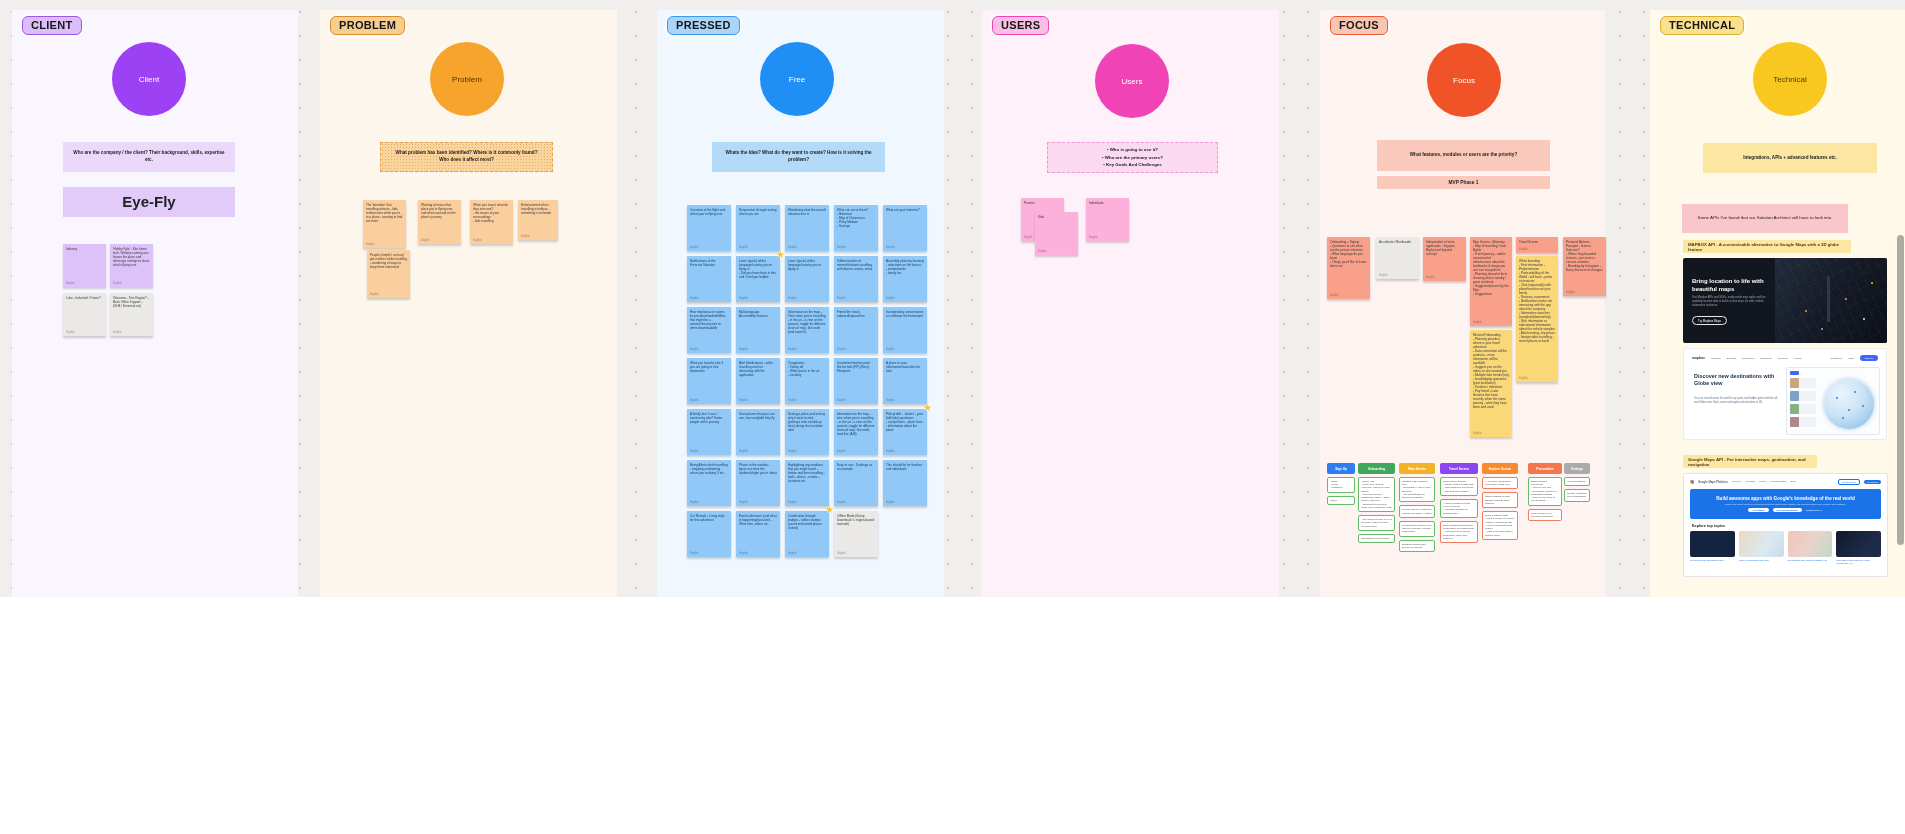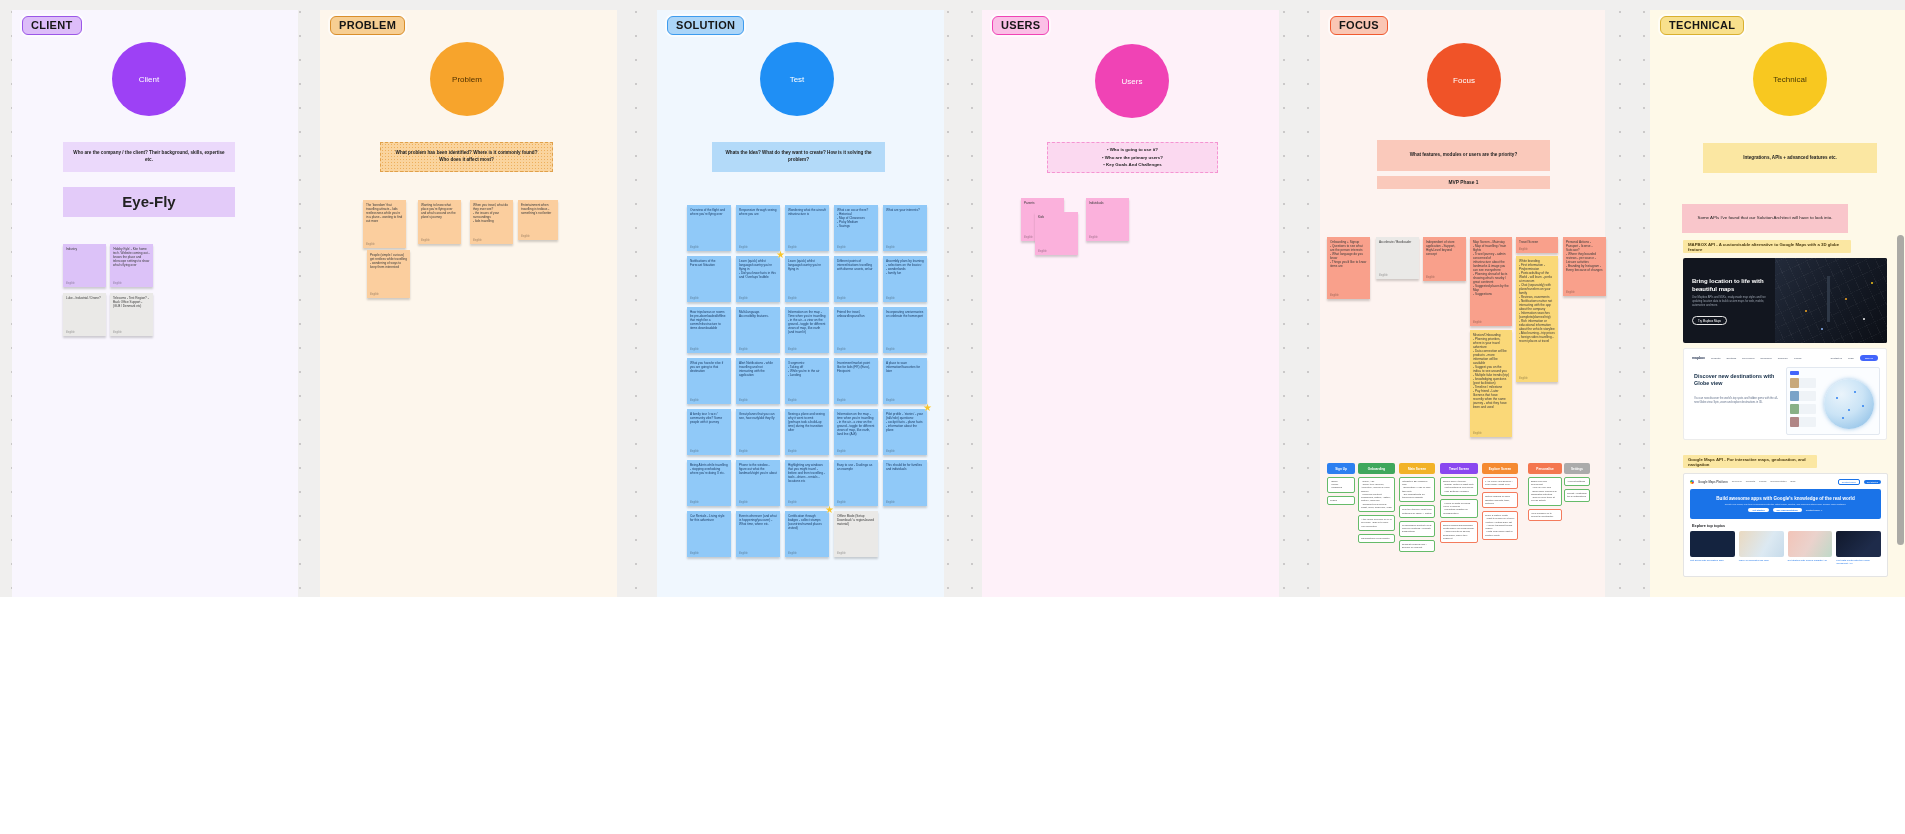--- a/index.html
+++ b/index.html
@@ -180,28 +180,28 @@
 
   <div class="col" id="bg-client"></div>
   <div class="col" id="bg-problem"></div>
   <div class="col" id="bg-solution"></div>
   <div class="col" id="bg-users"></div>
   <div class="col" id="bg-focus"></div>
   <div class="col" id="bg-technical"></div>
 
   <div class="badge" id="badge-client">CLIENT</div>
   <div class="badge" id="badge-problem">PROBLEM</div>
-  <div class="badge" id="badge-solution">SOLUTION</div>
+  <div class="badge" id="badge-solution">PRESSED</div>
   <div class="badge" id="badge-users">USERS</div>
   <div class="badge" id="badge-focus">FOCUS</div>
   <div class="badge" id="badge-technical">TECHNICAL</div>
 
   <div class="circle" id="circ-client">Client</div>
   <div class="circle" id="circ-problem">Problem</div>
-  <div class="circle" id="circ-solution">Test</div>
+  <div class="circle" id="circ-solution">Free</div>
   <div class="circle" id="circ-users">Users</div>
   <div class="circle" id="circ-focus">Focus</div>
   <div class="circle" id="circ-technical">Technical</div>
 
   <div class="qbox" id="q-client">Who are the company / the client? Their background, skills, expertise etc.</div>
   <div class="qbox" id="t-eyefly">Eye-Fly</div>
   <div class="qbox" id="q-problem" style="white-space:pre-line">What problem has been identified? Where is it commonly found?
 Who does it affect most?</div>
   <div class="qbox" id="q-solution">Whats the Idea? What do they want to create? How is it solving the problem?</div>
   <div class="qbox" id="q-users">

